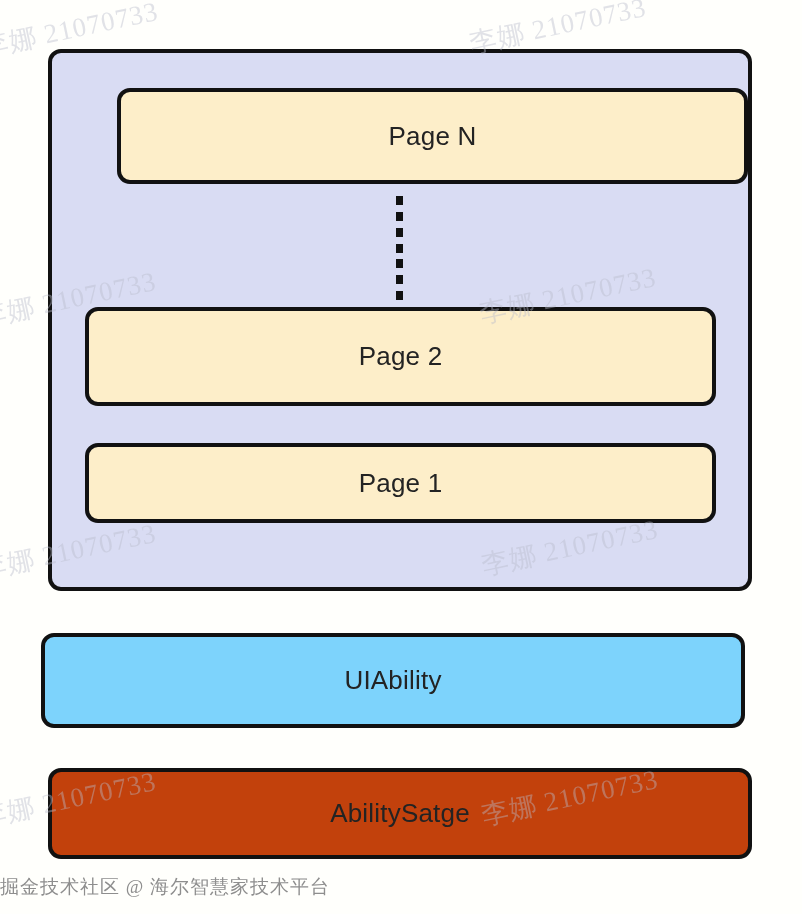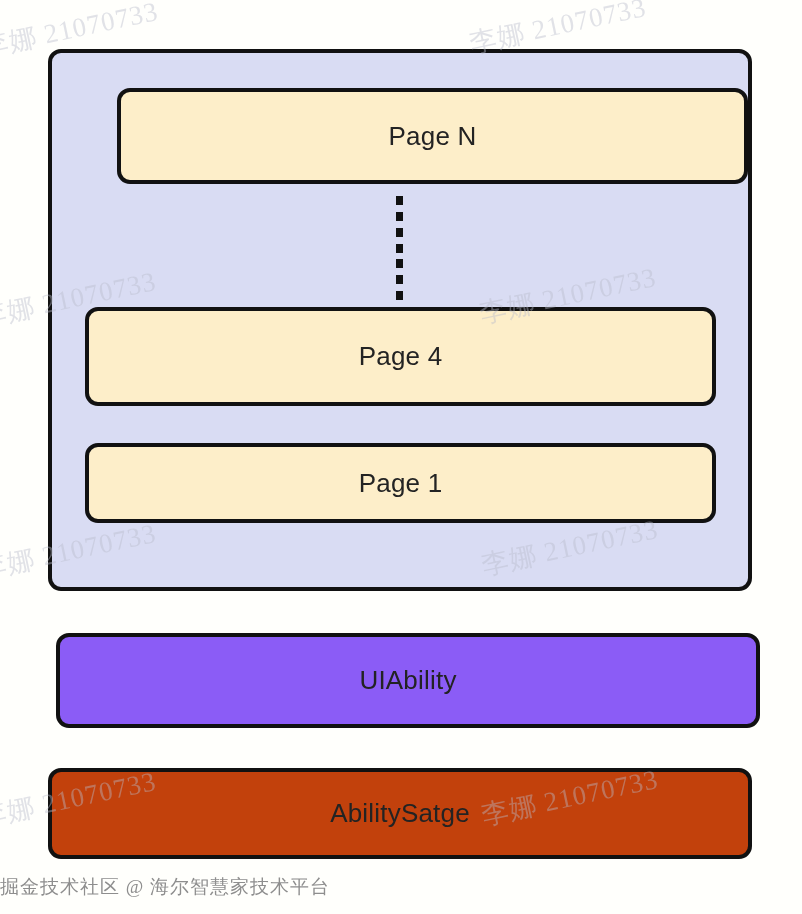--- a/index.html
+++ b/index.html
@@ -66,22 +66,22 @@
   }
 
   .page-box {
     background: #fdeec9;
   }
   #page-n-box   { left: 85px; top:  88px; width: 631px; height: 96px; margin-left: 32px; }
   #page-2-box   { left: 85px; top: 307px; width: 631px; height: 99px; }
   #page-1-box   { left: 85px; top: 443px; width: 631px; height: 80px; }
 
   #uiability-box {
-    left: 56px; top: 633px; width: 704px; height: 95px;
-    background: #8b5cf6;
+    left: 41px; top: 633px; width: 704px; height: 95px;
+    background: #7dd3fc;
   }
   #abilitystage-box {
     left: 48px; top: 768px; width: 704px; height: 91px;
     background: #c2410c;
   }
 
   
   #page-connector {
     position: absolute;
     left: 396px;
@@ -129,21 +129,21 @@
       <div class="dash" style="top: 0px; background: rgb(17, 17, 17);"></div>
       <div class="dash" style="top: 15.8333px; background: rgb(17, 17, 17);"></div>
       <div class="dash" style="top: 31.6667px; background: rgb(17, 17, 17);"></div>
       <div class="dash" style="top: 47.5px; background: rgb(17, 17, 17);"></div>
       <div class="dash" style="top: 63.3333px; background: rgb(17, 17, 17);"></div>
       <div class="dash" style="top: 79.1667px; background: rgb(17, 17, 17);"></div>
       <div class="dash" style="top: 95px; background: rgb(17, 17, 17);"></div>
     </div>
 
   <div class="box page-box" id="page-2-box">
-    <span class="box-label">Page 4</span>
+    <span class="box-label">Page 2</span>
   </div>
 
   <div class="box page-box" id="page-1-box">
     <span class="box-label">Page 1</span>
   </div>
 
   <div class="box" id="uiability-box">
     <span class="box-label">UIAbility</span>
   </div>
 

